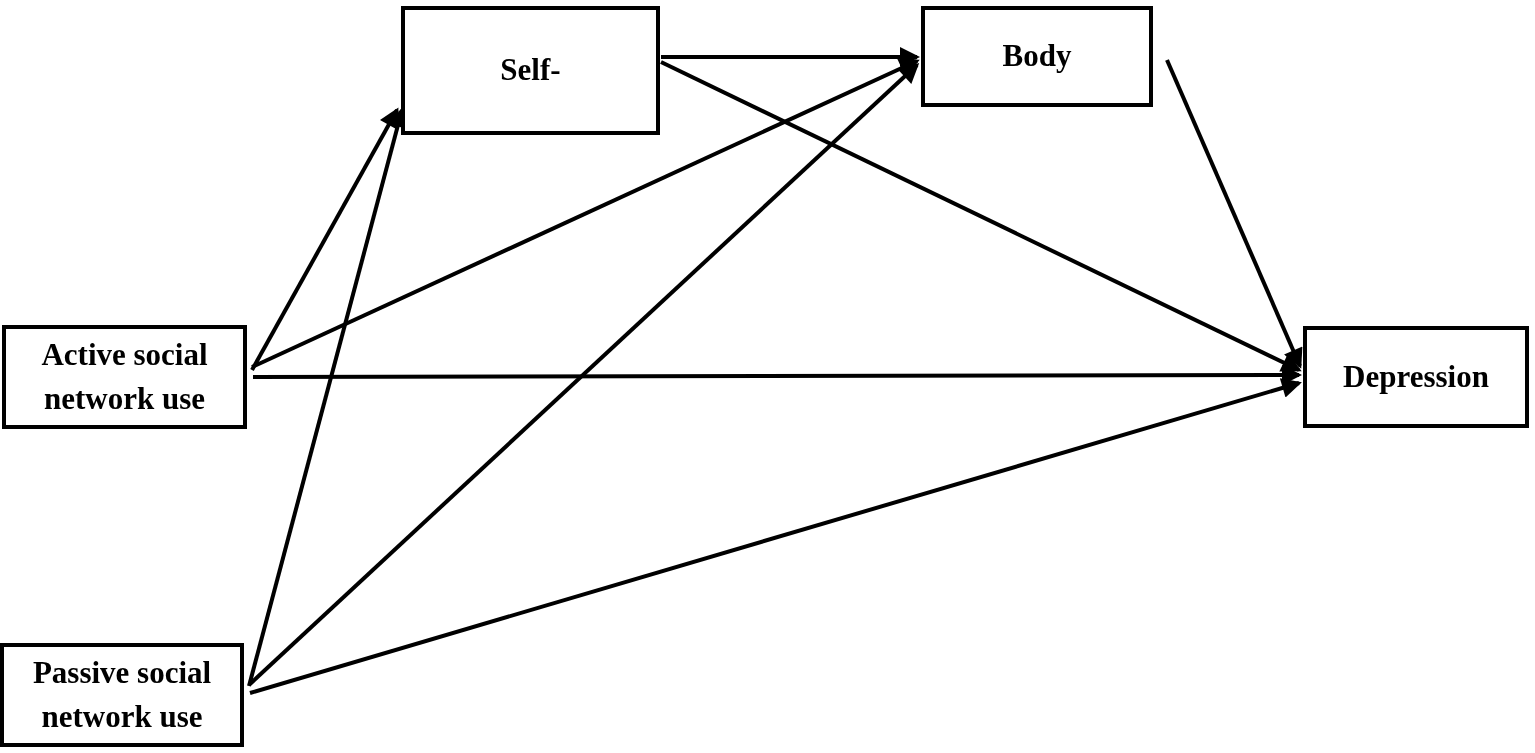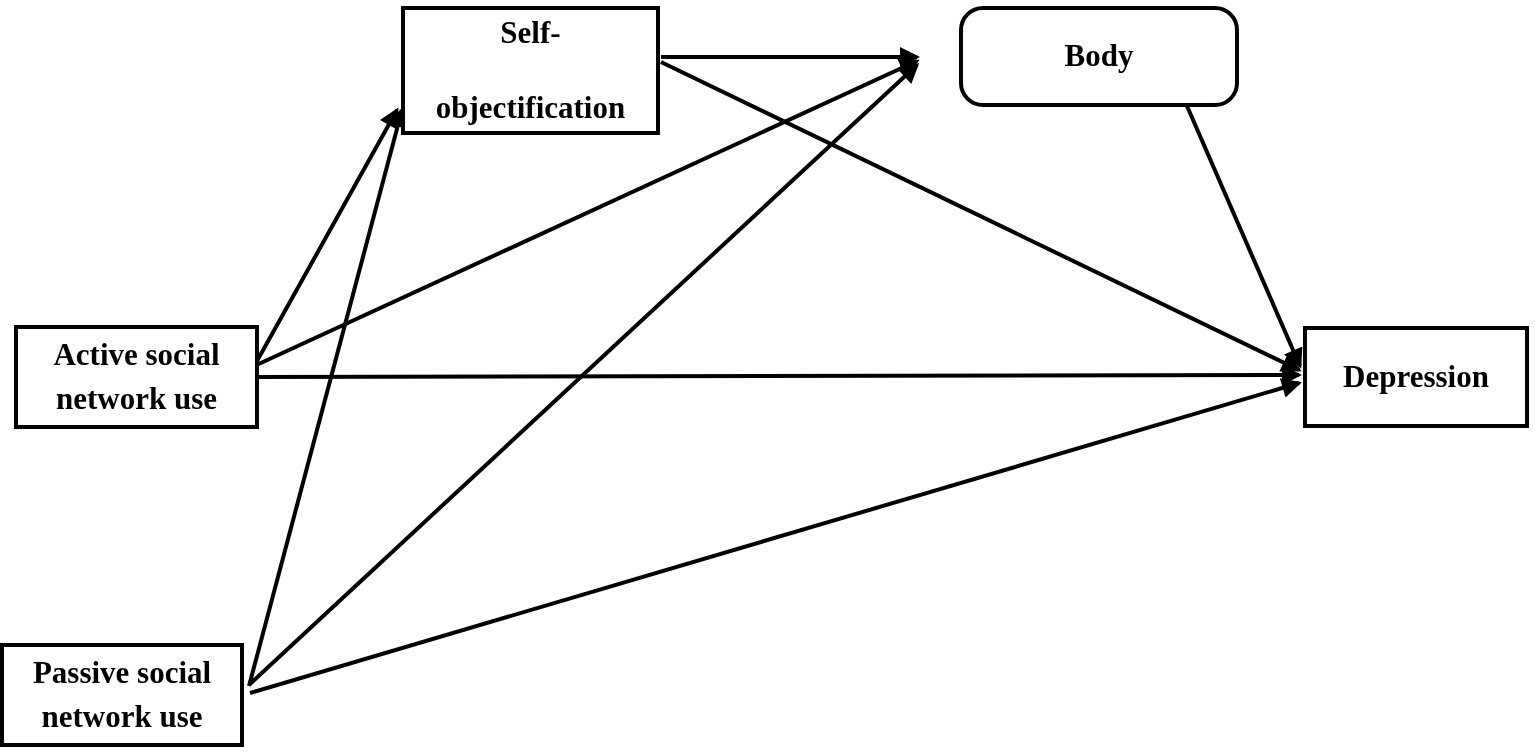--- a/index.html
+++ b/index.html
@@ -35,22 +35,22 @@
     flex-direction: column;
     align-items: center;
     justify-content: center;
     text-align: center;
     font-weight: bold;
     font-size: 31px;
     line-height: 1.42;
     color: #000000;
   }
   #node-self-objectification { left: 401px; top: 6px;   width: 259px; height: 129px; gap: 31px; }
-  #node-body-satisfaction    { left: 959px; top: 6px;   width: 280px; height: 101px; border-radius: 24px; }
-  #node-active-snu           { left: 14px;   top: 325px; width: 245px; height: 104px; }
+  #node-body-satisfaction    { left: 921px; top: 6px;   width: 232px; height: 101px; }
+  #node-active-snu           { left: 2px;   top: 325px; width: 245px; height: 104px; }
   #node-passive-snu          { left: 0;   top: 643px; width: 244px; height: 104px; }
   #node-depression           { left: 1303px;top: 326px; width: 226px; height: 102px; }
 </style>
 </head>
 <body>
 
 <div id="figure">
 
   <svg id="edge-layer" width="1535" height="753" viewBox="0 0 1535 753" xmlns="http://www.w3.org/2000/svg">
     <defs>
@@ -64,21 +64,20 @@
       <line x1="249" y1="686" x2="402" y2="110" marker-end="url(#arrowhead)"></line>
       <line x1="250" y1="684" x2="917" y2="65" marker-end="url(#arrowhead)"></line>
       <line x1="250" y1="693" x2="1299" y2="383" marker-end="url(#arrowhead)"></line>
       <line x1="661" y1="57" x2="917" y2="57" marker-end="url(#arrowhead)"></line>
       <line x1="661" y1="62" x2="1299" y2="370" marker-end="url(#arrowhead)"></line>
       <line x1="1167" y1="60" x2="1300" y2="366" marker-end="url(#arrowhead)"></line>
     </svg>
 
   <div class="node" id="node-self-objectification">
     <div>Self-</div>
-    <div>objectification</div>
   </div>
 
   <div class="node" id="node-body-satisfaction">
     <div>Body</div>
   </div>
 
   <div class="node" id="node-active-snu">
     <div>Active social</div>
     <div>network use</div>
   </div>

